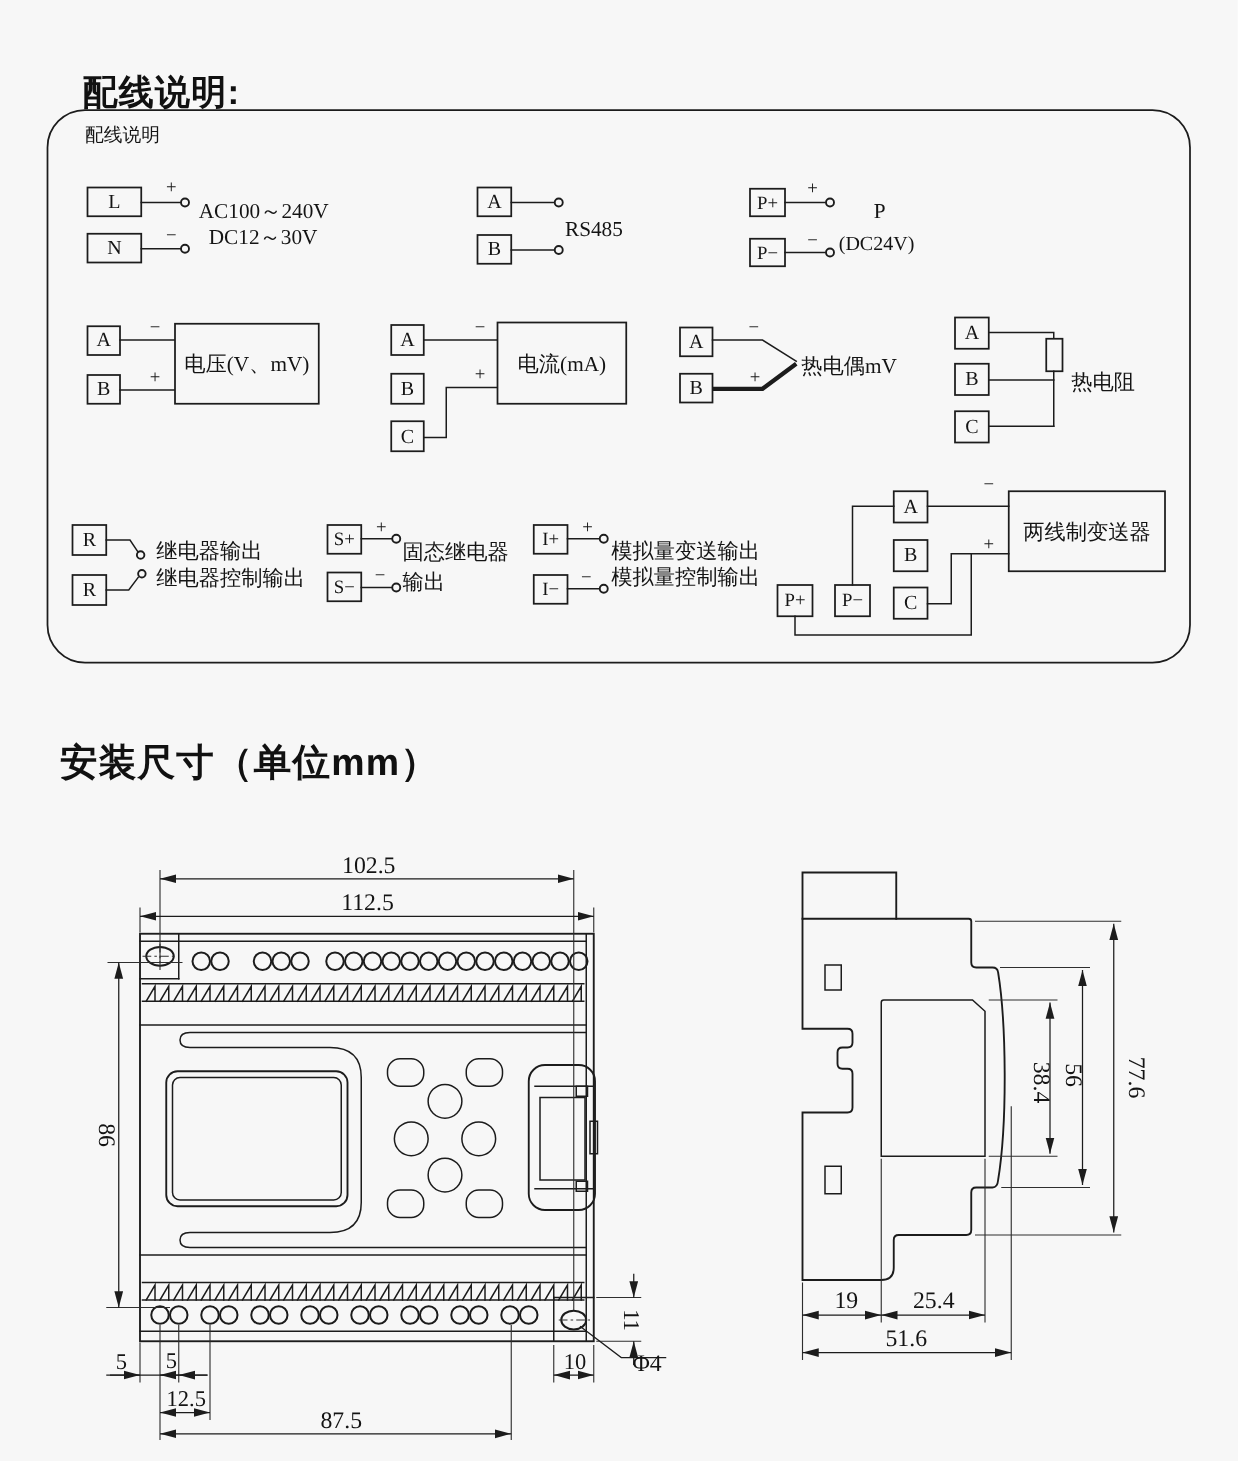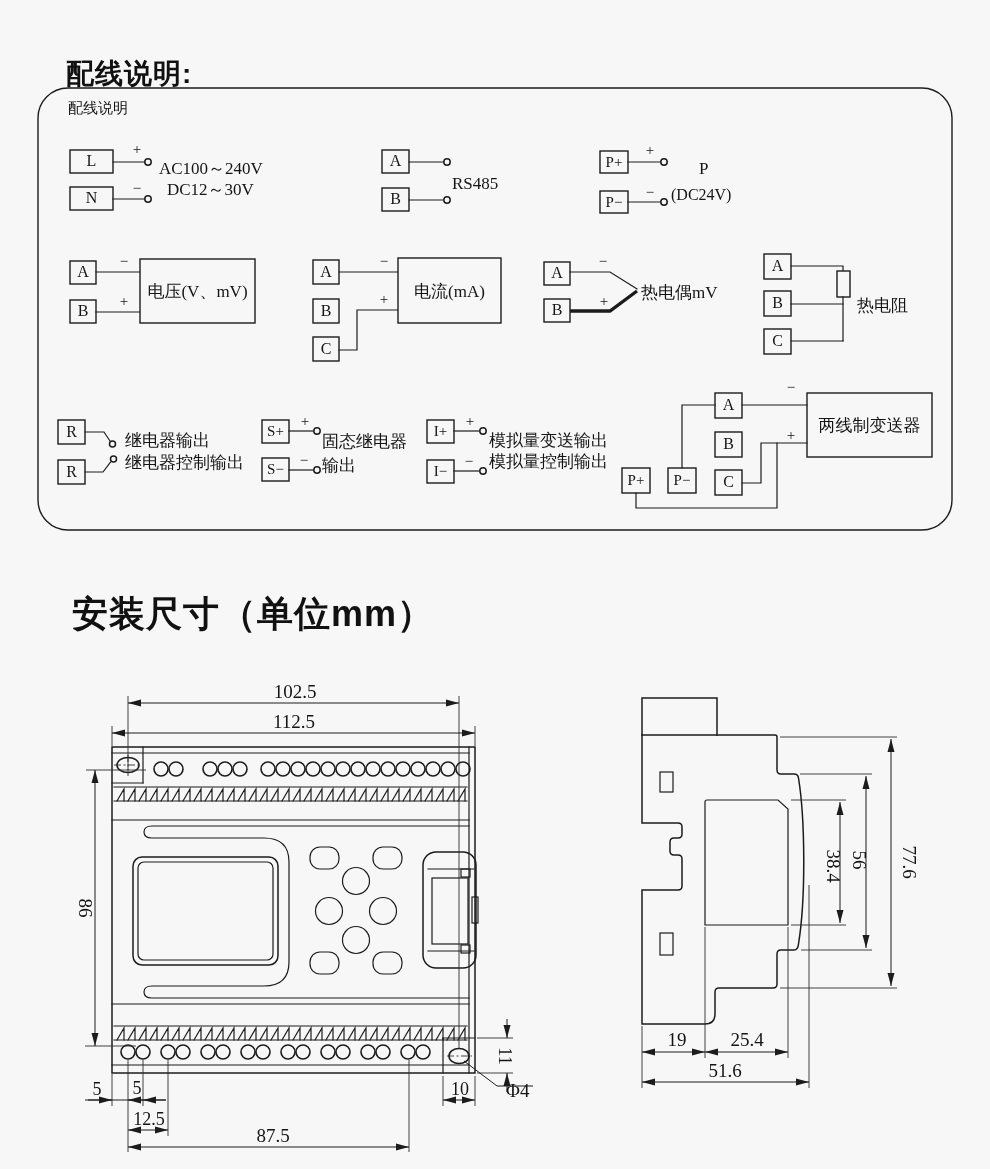--- a/index.html
+++ b/index.html
@@ -1,20 +1,20 @@
 <!DOCTYPE html>
 <html><head>
 <meta charset="utf-8">
 <style>
   html,body{margin:0;padding:0;}
   #stage{position:relative;width:990px;height:1169px;background:#f7f7f7;overflow:hidden;
          font-family:"Liberation Sans","DejaVu Sans",sans-serif;}
   .title{position:absolute;font-weight:700;color:#111;letter-spacing:1px;}
   .t1{left:66px;top:32px;font-size:28px;margin-top:23px;}
-  .t2{left:72px;top:590px;font-size:36px;}
+  .t2{left:48px;top:590px;font-size:30px;}
   svg{position:absolute;left:0;top:0;}
   svg text{font-family:"Liberation Serif","DejaVu Serif",serif;fill:#141414;}
   .mid{text-anchor:middle;}
   .s15{font-size:15px}.s16{font-size:16px}.s17{font-size:17px}.s18{font-size:18px}.s19{font-size:19px}
   .ln{stroke:#1c1c1c;stroke-width:1.5;fill:none;stroke-linecap:square;}
   .ln2{stroke:#1c1c1c;stroke-width:1.2;fill:none;stroke-linecap:square;}
   .thick{stroke:#1c1c1c;stroke-width:3.4;fill:none;}
   .box{fill:#f7f7f7;stroke:#1c1c1c;stroke-width:1.4;}
   .wc{fill:#f7f7f7;stroke:#1c1c1c;stroke-width:1.5;}
   .tc2{fill:none;stroke:#1c1c1c;stroke-width:1.6;}

